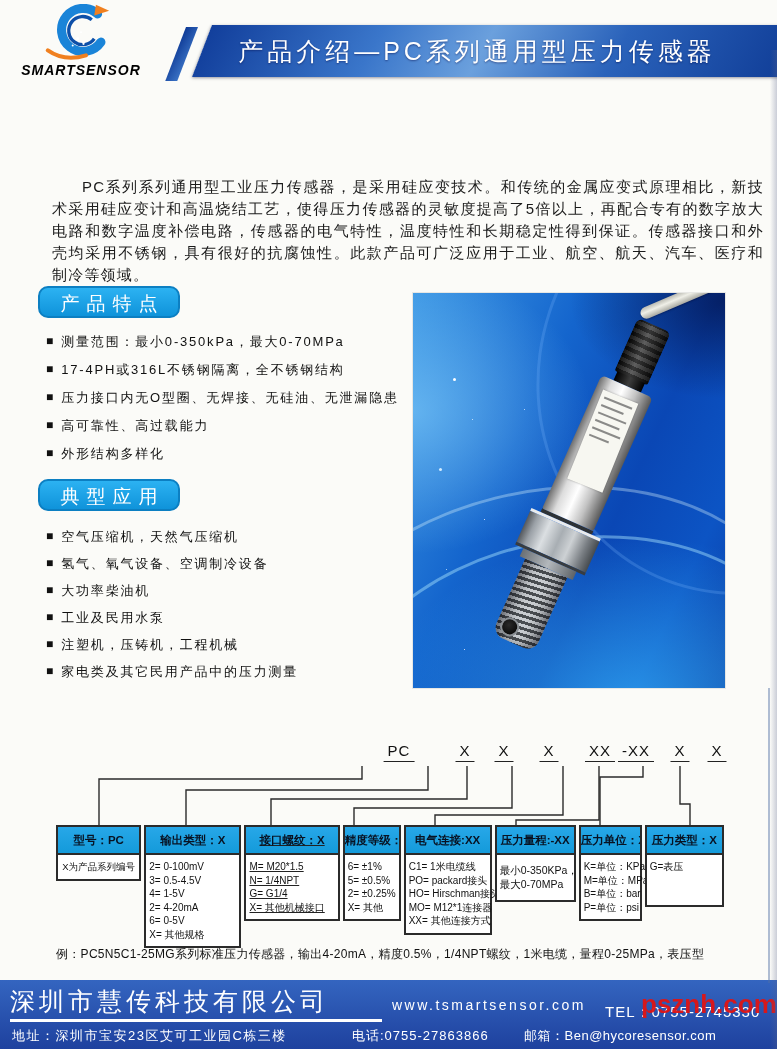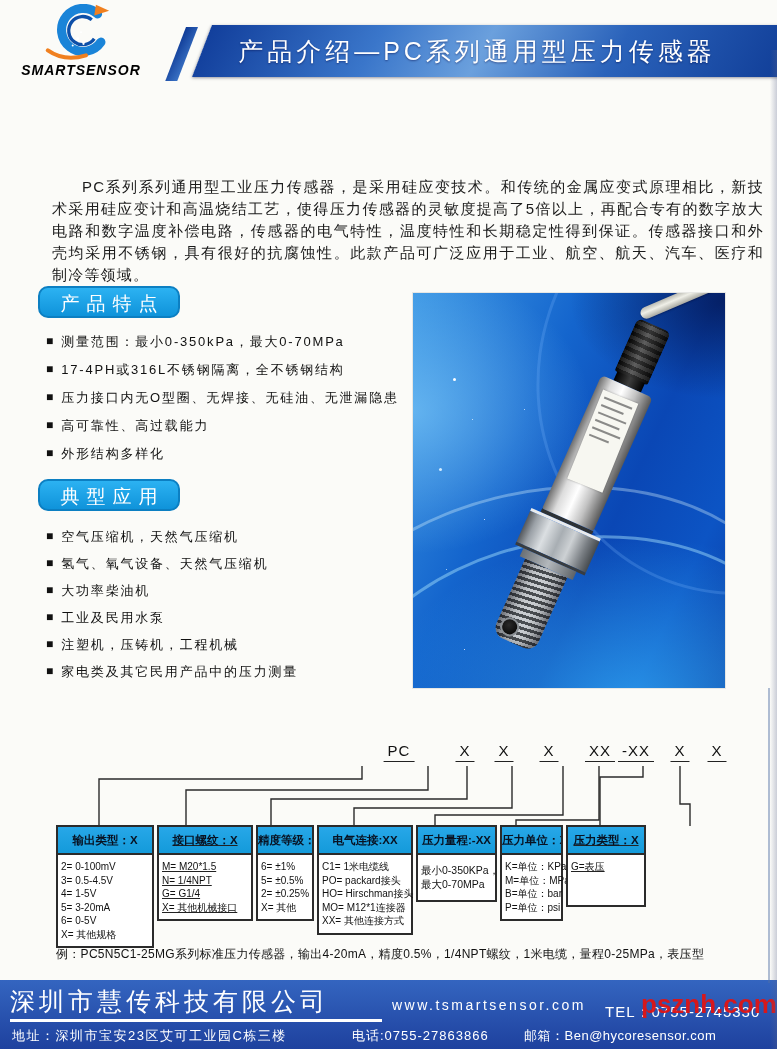--- a/index.html
+++ b/index.html
@@ -95,21 +95,21 @@
   .ohead{background:linear-gradient(180deg,#27a7e8,#149ada);border:2px solid #2b2b2b;color:#081222;
          font-size:11.5px;font-weight:bold;text-align:center;line-height:26px;height:26px;
          white-space:nowrap;overflow:hidden;}
   .obody{background:#fff;border:2px solid #2b2b2b;margin-top:-2px;padding:5px 3px;font-size:10px;
          line-height:13.5px;color:#111;}
   .obody .oitem{white-space:nowrap;}
   .c1 .obody{text-align:center;font-size:9.5px;}
   .c6 .obody{font-size:10.5px;padding-top:9px;padding-bottom:9px;}
   .c8 .obody{min-height:40px;}
   .w1{width:86px;} .w2{width:98px;} .w3{width:96px;text-decoration:underline;} .w4{width:58px;}
-  .w5{width:96px;} .w6{width:81px;justify-content:flex-end;} .w7{width:63px;} .w8{width:80px;text-decoration:underline;}
+  .w5{width:88px;} .w6{width:81px;justify-content:flex-end;} .w7{width:63px;} .w8{width:80px;}
   .example{position:absolute;left:56px;top:946px;font-size:12px;color:#111;letter-spacing:.3px;white-space:nowrap;}
   
   .footer{position:absolute;left:0;top:980px;width:777px;height:69px;
           background:linear-gradient(180deg,#3465c0,#1e419e);}
   .company{position:absolute;left:10px;top:5px;font-size:25px;color:#fff;letter-spacing:4px;white-space:nowrap;}
   .company-line{position:absolute;left:10px;top:39px;width:372px;height:3px;background:#fff;}
   .website{position:absolute;left:392px;top:17px;font-size:14px;color:#fff;letter-spacing:2.5px;white-space:nowrap;}
   .tel{position:absolute;left:605px;top:15px;font-size:15px;color:#fff;letter-spacing:1px;white-space:nowrap;margin-top:8px;}
   .frow2{position:absolute;left:0;top:47px;width:777px;font-size:13px;color:#fff;}
   .addr{position:absolute;left:12px;top:0;letter-spacing:1.5px;white-space:nowrap;}
@@ -169,21 +169,21 @@
   </div>
 
   <div class="pill apps">典型应用</div>
   <div class="blist apps-list">
     <div class="brow">
         <span class="bullet">■</span>
         <span class="btext">空气压缩机，天然气压缩机</span>
       </div>
     <div class="brow">
         <span class="bullet">■</span>
-        <span class="btext">氢气、氧气设备、天然气压缩机</span>
+        <span class="btext">氢气、氧气设备、空调制冷设备</span>
       </div>
     <div class="brow">
         <span class="bullet">■</span>
         <span class="btext">大功率柴油机</span>
       </div>
     <div class="brow">
         <span class="bullet">■</span>
         <span class="btext">工业及民用水泵</span>
       </div>
     <div class="brow">
@@ -240,27 +240,33 @@
       <polyline points="467,766 467,799 271,799 271,826"></polyline>
       <polyline points="512,766 512,808 354,808 354,826"></polyline>
       <polyline points="563,766 563,815 435,815 435,826"></polyline>
       <polyline points="599,766 599,820 516,820 516,826"></polyline>
       <polyline points="643,766 643,777 600,777 600,826"></polyline>
       <polyline points="680,766 680,804 690,804 690,826"></polyline>
     </g>
   </svg>
 
   <div class="otable">
+    <div class="ocol c1 w1">
+      <div class="ohead">型号：PC</div>
+      <div class="obody">
+          <div class="oitem">X为产品系列编号</div>
+        </div>
+    </div>
     <div class="ocol c2 w2">
       <div class="ohead">输出类型：X</div>
       <div class="obody">
         <div class="oitem">2= 0-100mV</div>
         <div class="oitem">3= 0.5-4.5V</div>
         <div class="oitem">4= 1-5V</div>
-        <div class="oitem">5= 3-20mA</div>
+        <div class="oitem">2= 4-20mA</div>
         <div class="oitem">6= 0-5V</div>
         <div class="oitem">X= 其他规格</div>
       </div>
     </div>
     <div class="ocol c3 w3">
       <div class="ohead">接口螺纹：X</div>
       <div class="obody">
         <div class="oitem">M= M20*1.5</div>
         <div class="oitem">N= 1/4NPT</div>
         <div class="oitem">G= G1/4</div>

